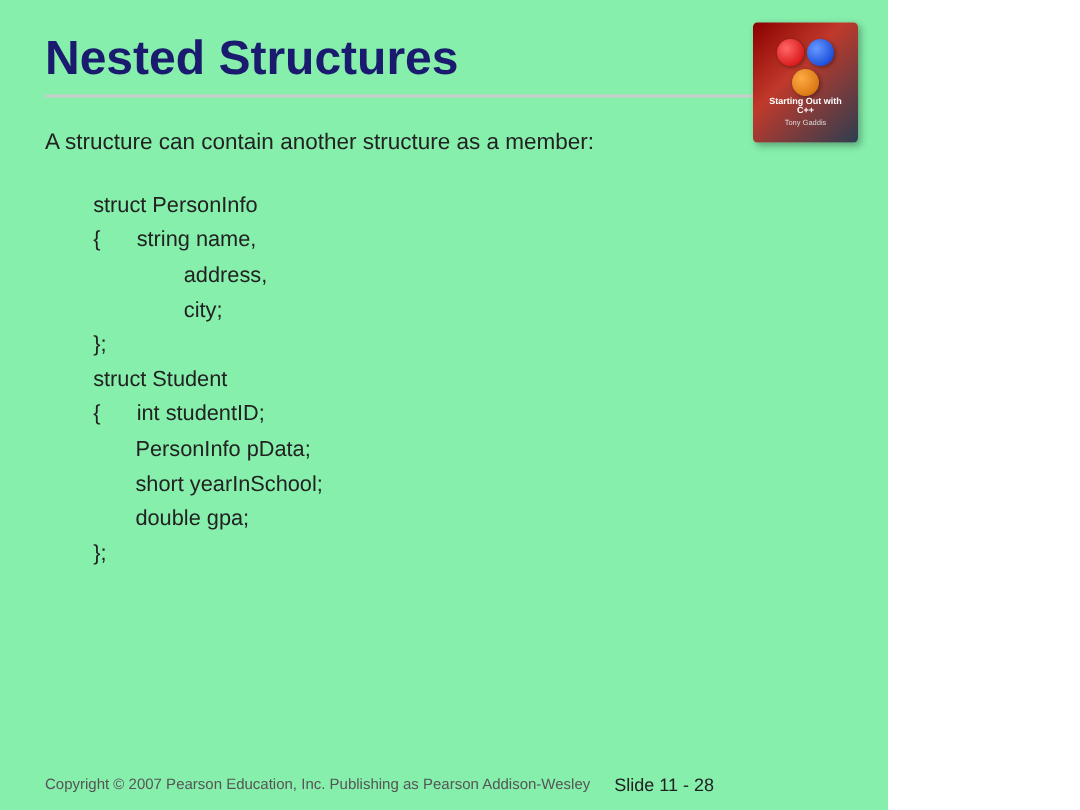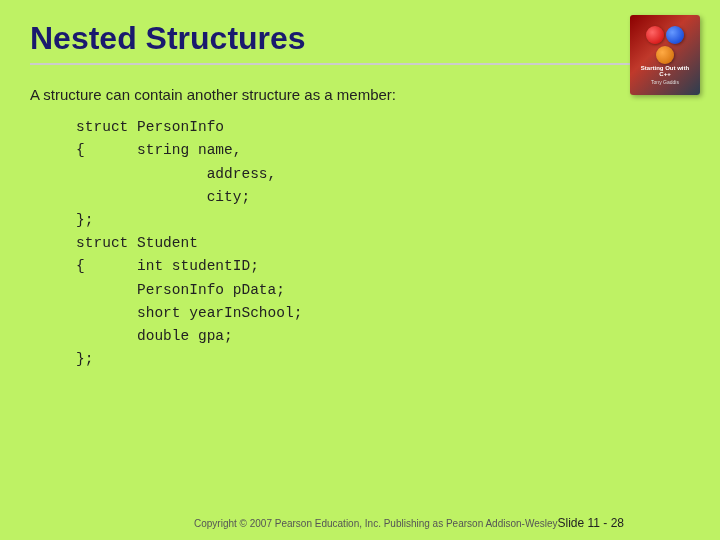--- a/index.html
+++ b/index.html
@@ -11,23 +11,23 @@
     body {
       width: 720px;
       height: 540px;
       background: #ffffff;
       font-family: Arial, Helvetica, sans-serif;
       overflow: hidden;
       position: relative;
     }
 
     .slide {
-      width: 720px;
+      width: 592px;
       height: 540px;
-      background: #bef264;
+      background: #86efac;
       position: relative;
       padding: 20px 30px 20px 30px;
     }
 
     .title {
       font-size: 32px;
       font-weight: bold;
       color: #1a1a6e;
       margin-bottom: 18px;
       padding-bottom: 6px;
@@ -35,40 +35,40 @@
     }
 
     .content {
       font-size: 15px;
       color: #222222;
       line-height: 1.55;
     }
 
     .intro-text {
       font-size: 15px;
-      margin-bottom: 10px;
+      margin-bottom: 20px;
       color: #222222;
     }
 
     .code-block {
-      font-family: Liberation Mono, monospace;
+      font-family: Liberation Sans, sans-serif;
       font-size: 14.5px;
       color: #222222;
       line-height: 1.6;
       margin-left: 20px;
       white-space: pre;
     }
 
     .footer {
       position: absolute;
       bottom: 10px;
       left: 30px;
-      right: 96px;
+      right: 116px;
       display: flex;
-      justify-content: flex-end;
+      justify-content: space-between;
       align-items: center;
     }
 
     .footer-copyright {
       font-size: 10px;
       color: #555555;
     }
 
     .footer-slide {
       font-size: 12px;

